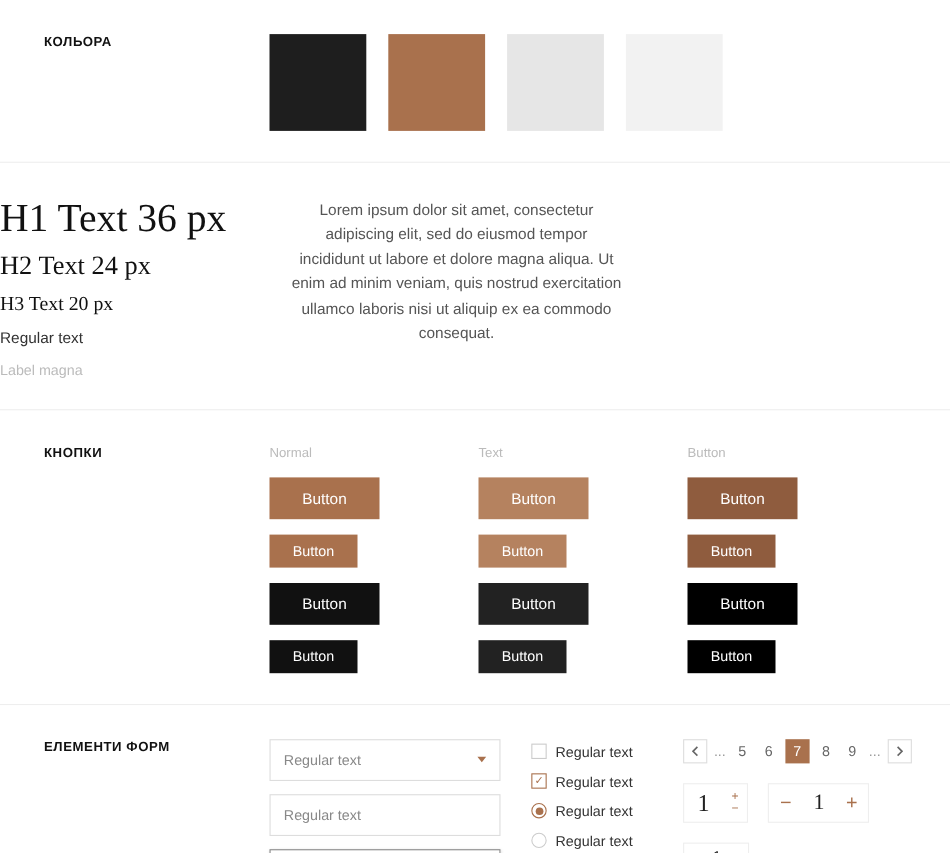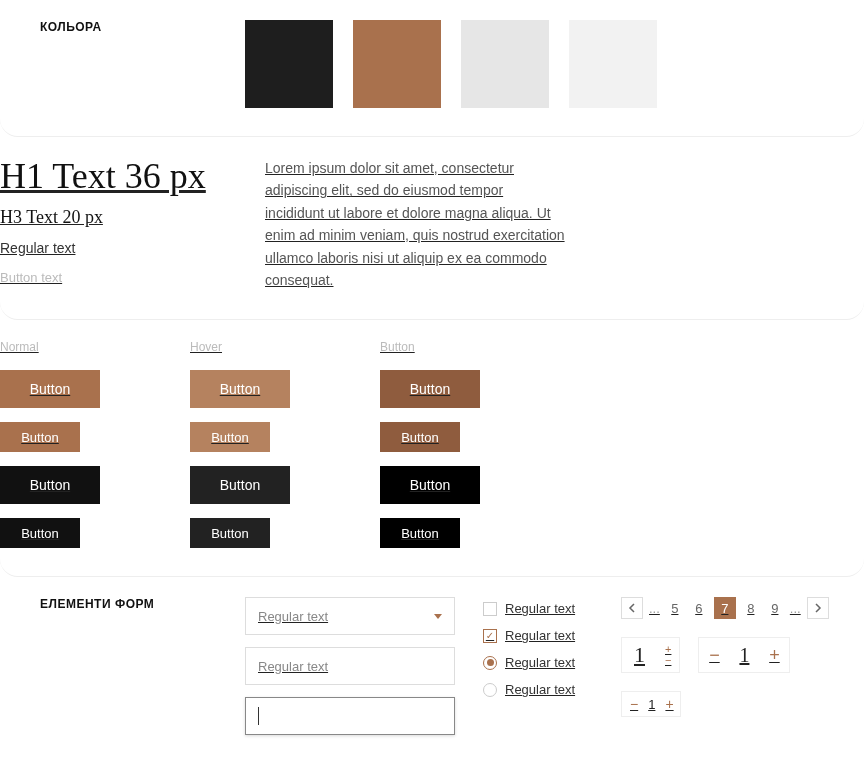--- a/index.html
+++ b/index.html
@@ -1,35 +1,35 @@
 <!DOCTYPE html>
 <html><head>
 <meta charset="utf-8">
 <style>
 * { box-sizing: border-box; margin: 0; padding: 0; }
 body { font-family: Helvetica, Arial, sans-serif; background: #fff; width: 864px; color: #222; }
-.section { display: flex; border-bottom: 1px solid #eee; padding: 20px 0 28px 0; border-radius: 18px; }
+.section { display: flex; border-bottom: 1px solid #eee; padding: 31px 0 28px 0; }
 .section:last-child { border-bottom: none; }
 .label-col { width: 245px; padding-left: 40px; }
 .label-col h4 { font-size: 12px; font-weight: 700; letter-spacing: 0.5px; color: #111; text-transform: uppercase; }
-.content-col { flex: 1; padding-right: 20px; text-decoration: underline; }
+.content-col { flex: 1; padding-right: 20px; }
 
 
 .swatches { display: flex; gap: 20px; }
 .swatch { width: 88px; height: 88px; }
 
 
 .typo-row { display: flex; gap: 30px; }
 .typo-left { width: 235px; }
 .h1 { font-family: Georgia, 'Times New Roman', serif; font-size: 36px; font-weight: 400; color: #111; line-height: 1.1; margin-bottom: 10px; }
 .h2 { font-family: Georgia, 'Times New Roman', serif; font-size: 24px; font-weight: 400; color: #111; margin-bottom: 10px; }
 .h3 { font-family: Georgia, 'Times New Roman', serif; font-size: 18px; font-weight: 400; color: #111; margin-bottom: 12px; }
 .reg { font-size: 14px; color: #333; margin-bottom: 14px; }
 .lbl { font-size: 13px; color: #bbb; }
-.para { font-size: 14px; color: #555; line-height: 1.6; max-width: 300px; }
+.para { font-size: 14px; color: #555; line-height: 1.6; max-width: 300px; text-align: center; }
 
 
 .btn-grid { display: flex; gap: 90px; }
 .btn-col { display: flex; flex-direction: column; gap: 14px; }
 .btn-state-label { font-size: 12px; color: #bbb; margin-bottom: 2px; }
 .btn { display: inline-flex; align-items: center; justify-content: center; color: #fff; font-size: 14px; font-weight: 500; border: none; cursor: pointer; }
 .btn-lg { width: 100px; height: 38px; }
 .btn-sm { width: 80px; height: 30px; font-size: 13px; }
 .btn-brown { background: #a9714d; }
 .btn-brown.hover { background: #b5825f; }
@@ -90,41 +90,45 @@
       <div class="swatch" style="background:#f2f2f2"></div>
     </div>
   </div>
 </div>
 
 <div class="section">
   <div class="content-col">
     <div class="typo-row">
       <div class="typo-left">
         <div class="h1">H1 Text 36 px</div>
+        <div class="h2">H2 Text 24 px</div>
         <div class="h3">H3 Text 20 px</div>
         <div class="reg">Regular text</div>
-        <div class="lbl">Button text</div>
+        <div class="lbl">Label magna</div>
       </div>
       <div class="para">Lorem ipsum dolor sit amet, consectetur adipiscing elit, sed do eiusmod tempor incididunt ut labore et dolore magna aliqua. Ut enim ad minim veniam, quis nostrud exercitation ullamco laboris nisi ut aliquip ex ea commodo consequat.</div>
     </div>
   </div>
 </div>
 
 <div class="section">
+  <div class="label-col">
+    <h4>КНОПКИ</h4>
+  </div>
   <div class="content-col">
     <div class="btn-grid">
       <div class="btn-col">
         <div class="btn-state-label">Normal</div>
         <button class="btn btn-brown btn-lg">Button</button>
         <button class="btn btn-brown btn-sm">Button</button>
         <button class="btn btn-black btn-lg">Button</button>
         <button class="btn btn-black btn-sm">Button</button>
       </div>
       <div class="btn-col">
-        <div class="btn-state-label">Hover</div>
+        <div class="btn-state-label">Text</div>
         <button class="btn btn-brown hover btn-lg">Button</button>
         <button class="btn btn-brown hover btn-sm">Button</button>
         <button class="btn btn-black hover btn-lg">Button</button>
         <button class="btn btn-black hover btn-sm">Button</button>
       </div>
       <div class="btn-col">
         <div class="btn-state-label">Button</div>
         <button class="btn btn-brown pressed btn-lg">Button</button>
         <button class="btn btn-brown pressed btn-sm">Button</button>
         <button class="btn btn-black pressed btn-lg">Button</button>

